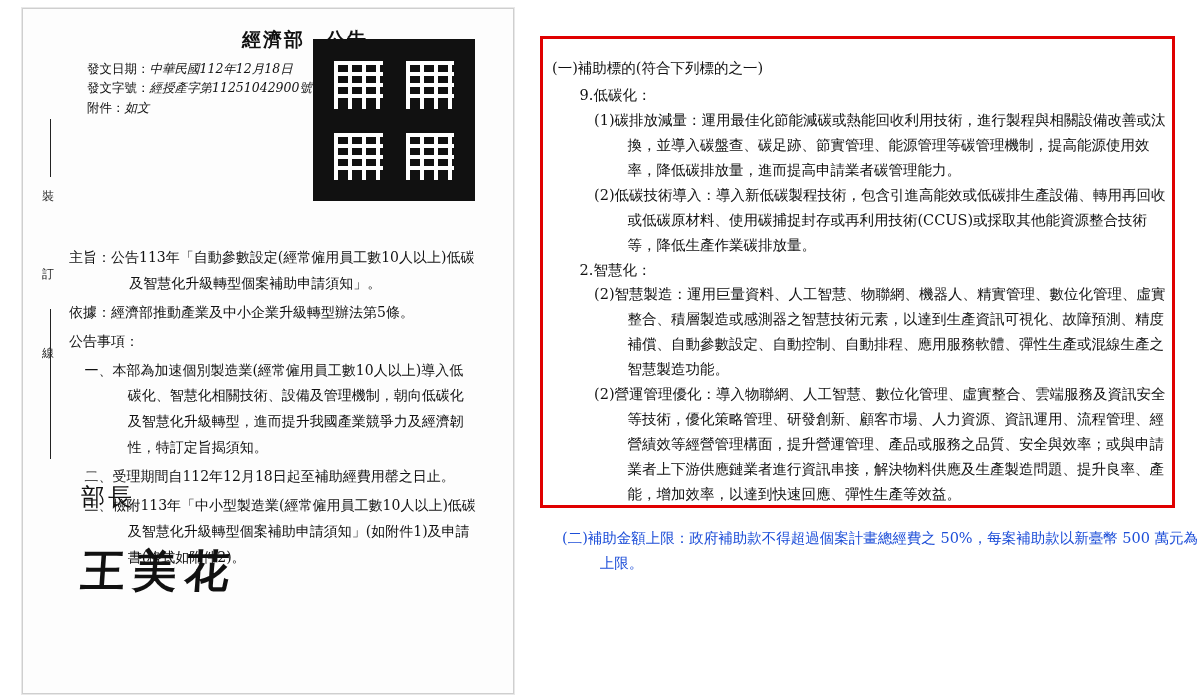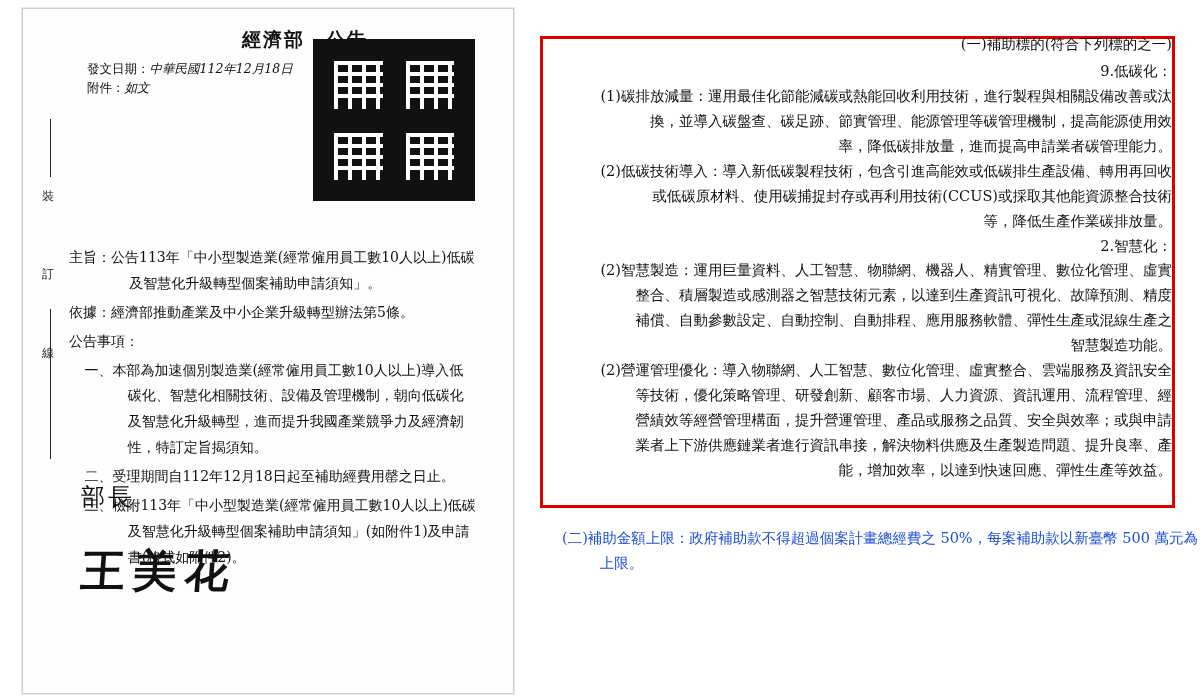--- a/index.html
+++ b/index.html
@@ -169,26 +169,25 @@
     top: 24px;
     width: 635px;
     height: 472px;
     border: 3px solid #e00000;
     box-sizing: border-box;
     background: #fff;
   }
   #right-text {
     position: absolute;
     left: 16px;
-    top: 20px;
+    top: 44px;
     width: 620px;
     font-size: 14.5px;
     line-height: 1.72;
     color: #111;
-    text-align: right;
   }
   #right-text .lvl1 { margin: 0 0 2px 0; }
   #right-text .lvl2 {
     margin-left: 1.9em;
   }
   #right-text .lvl3 {
     margin-left: 2.9em;
     padding-left: 2.3em;
     text-indent: -2.3em;
   }
@@ -212,20 +211,23 @@
   <div id="left-doc">
     <div id="left-inner">
 
       <div class="doc-title">經濟部　公告</div>
 
       <div class="meta-block">
         <div class="meta-line">
           <span>發文日期：</span><span class="meta-val">中華民國112年12月18日</span>
         </div>
         <div class="meta-line">
+          <span>發文字號：</span><span class="meta-val">經授產字第11251042900號</span>
+        </div>
+        <div class="meta-line">
           <span>附件：</span><span class="meta-val">如文</span>
         </div>
       </div>
 
       <div id="seal">
         <div class="seal-grid">
           <div class="sc"></div>
           <div class="sc"></div>
           <div class="sc"></div>
           <div class="sc"></div>
@@ -234,21 +236,21 @@
 
       <div class="side-rule"></div>
       <div class="side-rule b"></div>
       <div class="side-marks">
         <div class="m">裝</div>
         <div class="m">訂</div>
         <div class="m">線</div>
       </div>
 
       <div id="body-text">
-        <div class="para hang1">主旨：公告113年「中小型製造業(經常僱用員工數10人以上)低碳及智慧化升級轉型個案補助申請須知」。</div>
+        <div class="para hang1">主旨：公告113年「自動參數設定(經常僱用員工數10人以上)低碳及智慧化升級轉型個案補助申請須知」。</div>
         <div class="para hang1">依據：經濟部推動產業及中小企業升級轉型辦法第5條。</div>
         <div class="para">公告事項：</div>
         <div class="para hang-item">一、本部為加速個別製造業(經常僱用員工數10人以上)導入低碳化、智慧化相關技術、設備及管理機制，朝向低碳化及智慧化升級轉型，進而提升我國產業競爭力及經濟韌性，特訂定旨揭須知。</div>
         <div class="para hang-item">二、受理期間自112年12月18日起至補助經費用罄之日止。</div>
         <div class="para hang-item">三、檢附113年「中小型製造業(經常僱用員工數10人以上)低碳及智慧化升級轉型個案補助申請須知」(如附件1)及申請書(格式如附件2)。</div>
       </div>
 
       <div id="signature">
         <span class="role">部長</span>
         <span class="name">王美花</span>

